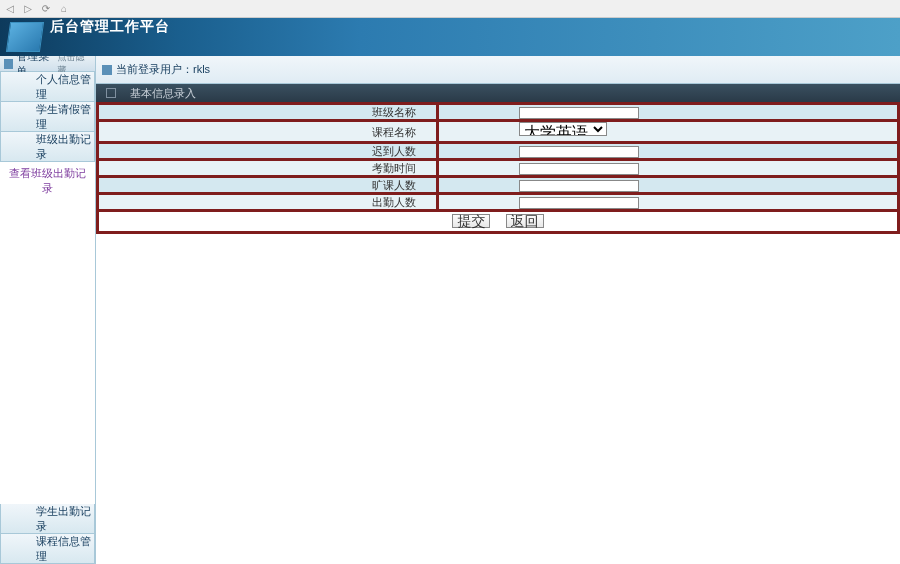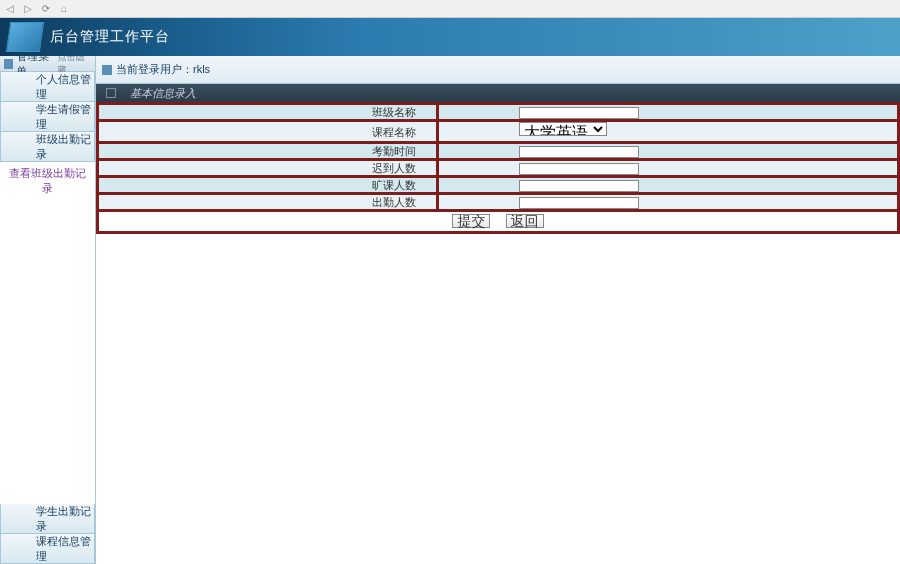--- a/index.html
+++ b/index.html
@@ -1,34 +1,34 @@
 <!DOCTYPE html>
 <html><head>
 <meta charset="utf-8">
 <style>
 * { margin: 0; padding: 0; box-sizing: border-box; }
 body { font-family: "Microsoft YaHei", SimSun, sans-serif; font-size: 12px; background: #fff; overflow: hidden; }
 .browser-chrome { height: 18px; background: #f0f0f0; border-bottom: 1px solid #ccc; display: flex; align-items: center; padding: 0 4px; font-size: 10px; color: #555; gap: 8px; }
 .browser-chrome .nav-icons { display: flex; gap: 6px; }
 .browser-chrome .nav-icons span { width: 12px; height: 12px; display: flex; align-items: center; justify-content: center; color: #888; }
 .browser-chrome .url { flex: 1; color: #666; }
-.app-header { height: 38px; background: linear-gradient(to right, #0d3a5c 0%, #1a5f8e 20%, #2c7bb0 40%, #4da0c8 100%); color: #fff; display: flex; align-items: center; padding-left: 50px; font-size: 14px; font-weight: normal; position: relative; letter-spacing: 1px; }
+.app-header { height: 38px; background: linear-gradient(to right, #0d3a5c 0%, #1a5f8e 20%, #2c7bb0 40%, #4da0c8 100%); color: #fff; display: flex; padding-left: 50px; font-size: 14px; font-weight: bold; position: relative; letter-spacing: 1px; }
 .app-header .logo { position: absolute; left: 8px; top: 4px; width: 34px; height: 30px; background: linear-gradient(135deg, #5bb0e0, #2a7ab0); border: 1px solid #3a90c0; transform: skewX(-8deg); }
 .main-container { display: flex; height: calc(564px - 18px - 38px); }
 .sidebar { width: 96px; background: #fff; border-right: 1px solid #a8c8d8; display: flex; flex-direction: column; }
 .sidebar-header { height: 16px; background: linear-gradient(to bottom, #e8f0f5, #d0e0ec); border-bottom: 1px solid #a8c8d8; display: flex; align-items: center; padding: 0 4px; font-size: 11px; color: #1a4060; }
 .sidebar-header .icon { width: 10px; height: 10px; margin-right: 3px; background: #5a90b8; }
 .sidebar-header .small { font-size: 9px; color: #6a8090; margin-left: auto; }
 .sidebar-item { height: 30px; background: linear-gradient(to bottom, #f0f6fa, #d8e8f0); border: 1px solid #a8c8d8; border-top: none; display: flex; align-items: center; justify-content: center; font-size: 11px; color: #1a4060; cursor: pointer; padding-left: 35px; }
 .sidebar-link { padding: 4px 8px; font-size: 11px; color: #8040a0; text-align: center; cursor: pointer; }
 .sidebar-spacer { flex: 1; }
 .content { flex: 1; display: flex; flex-direction: column; background: #fff; position: relative; }
 .status-bar { height: 28px; background: linear-gradient(to bottom, #f0f6fa, #e0ecf4); border-bottom: 1px solid #a8c8d8; display: flex; align-items: center; padding: 0 6px; font-size: 11px; color: #1a4060; }
 .status-bar .icon { width: 10px; height: 10px; margin-right: 4px; background: #5a90b8; }
-.section-header { height: 18px; background: linear-gradient(to bottom, #3a5060, #2a3a48); color: #c8d0d8; display: flex; align-items: center; padding: 0 10px; font-size: 11px; font-style: italic; }
+.section-header { height: 18px; background: linear-gradient(to bottom, #3a5060, #2a3a48); color: #c8d0d8; display: flex; align-items: center; padding: 0 10px; font-size: 11px; }
 .section-header .box { width: 10px; height: 10px; border: 1px solid #8090a0; margin-right: 14px; }
 .form-table { width: 100%; border-collapse: collapse; }
 .form-table tr { height: 14px; }
 .form-table tr:nth-child(odd) { background: #d4e8f0; }
 .form-table tr:nth-child(even) { background: #e8f2f6; }
 .form-table td { border: 3px solid #7f1d1d; padding: 0 4px; font-size: 11px; color: #333; vertical-align: middle; height: 14px; line-height: 14px; }
 .form-table td.label { width: 340px; text-align: right; padding-right: 20px; }
 .form-table td.value { padding-left: 80px; }
 .form-table input[type="text"] { width: 120px; height: 12px; border: 1px solid #888; font-size: 10px; padding: 0 2px; background: #fff; }
 .form-table select { width: 88px; height: 14px; border: 1px solid #888; font-size: 16px; background: #fff; }
@@ -89,25 +89,25 @@
       </tr>
       <tr>
         <td class="label">课程名称</td>
         <td class="value">
           <select>
             <option>大学英语</option>
           </select>
         </td>
       </tr>
       <tr>
-        <td class="label">考勤时间</td>
+        <td class="label">迟到人数</td>
         <td class="value"><input type="text" value="" style=""></td>
       </tr>
       <tr>
-        <td class="label">迟到人数</td>
+        <td class="label">考勤时间</td>
         <td class="value"><input type="text" value="" style=""></td>
       </tr>
       <tr>
         <td class="label">旷课人数</td>
         <td class="value"><input type="text" value="" style=""></td>
       </tr>
       <tr>
         <td class="label">出勤人数</td>
         <td class="value"><input type="text" value="" style=""></td>
       </tr>

